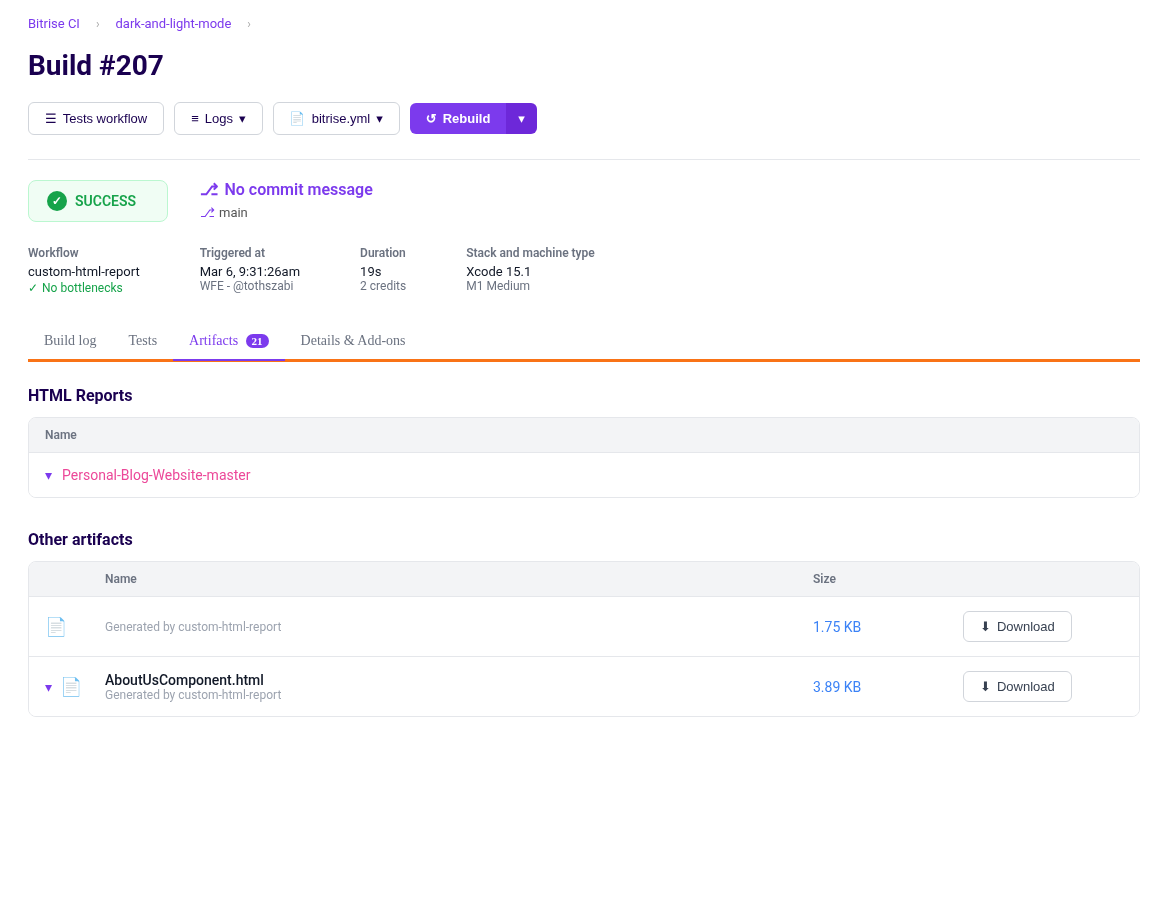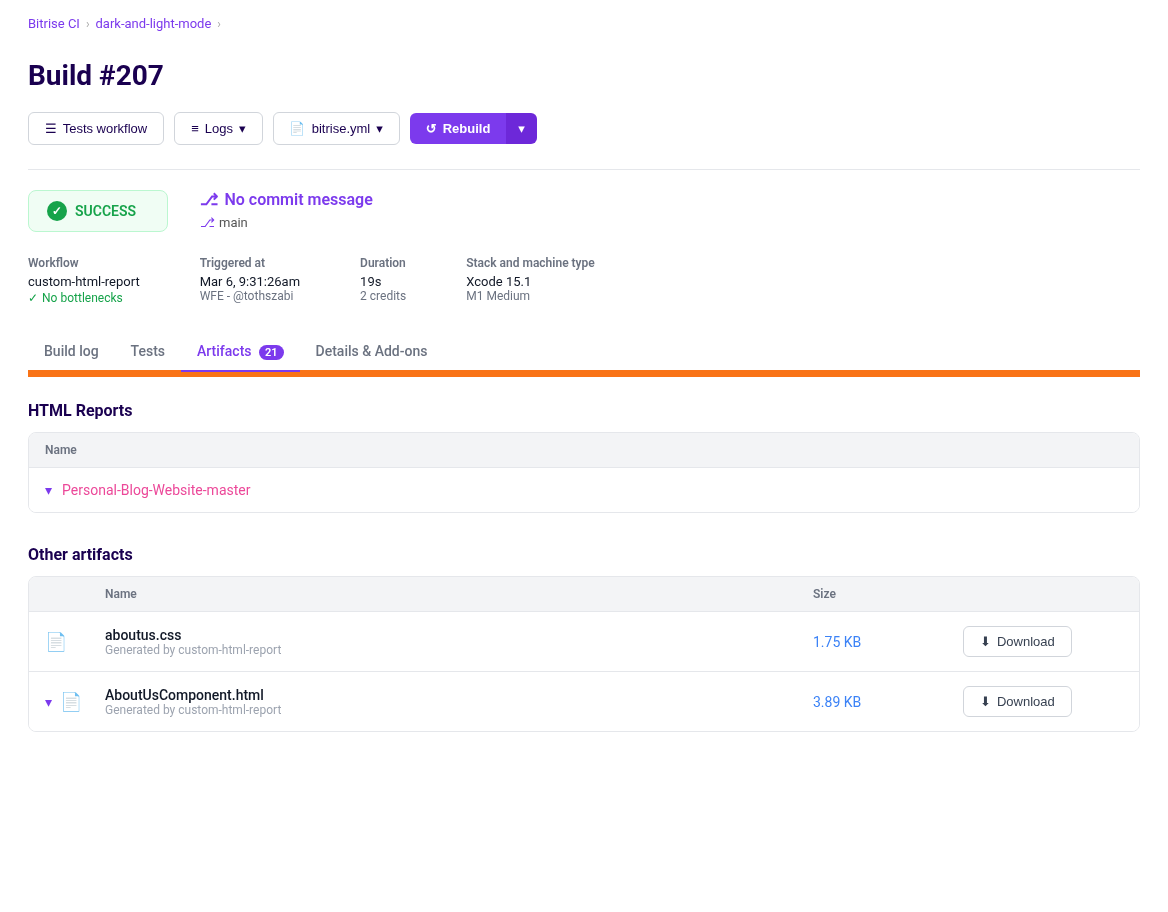--- a/index.html
+++ b/index.html
@@ -11,22 +11,22 @@
     }
     .page-container {
       max-width: 1168px;
       margin: 0 auto;
       padding: 16px 28px;
     }
     
     .breadcrumb {
       display: flex;
       align-items: flex-end;
-      gap: 6px;
-      margin-bottom: 28px;
+      gap: 16px;
+      margin-bottom: 18px;
       font-size: 13px;
     }
     .breadcrumb a {
       color: #7c3aed;
       text-decoration: none;
       cursor: pointer;
     }
     .breadcrumb-sep {
       color: #aaa;
       font-size: 12px;
@@ -164,23 +164,24 @@
     .no-bottlenecks {
       display: inline-flex;
       align-items: center;
       gap: 4px;
       color: #16a34a;
       font-size: 12px;
     }
     
     .tabs {
       display: flex;
-      border-bottom: 7px solid #f97316;
+      border-bottom: 3px solid #f97316;
       margin-bottom: 24px;
       gap: 0;
+      font-family: Liberation Serif, serif;
     }
     .tab {
       padding: 10px 16px;
       font-size: 14px;
       color: #6b7280;
       cursor: pointer;
       border-bottom: 2px solid transparent;
       margin-bottom: -2px;
       font-weight: 500;
     }
@@ -419,21 +420,20 @@
       <div>Name</div>
       <div>Size</div>
       <div></div>
     </div>
 
     <div class="other-row">
       <div style="display:flex; align-items:center; gap:8px;">
         <span class="file-icon">📄</span>
       </div>
       <div class="file-info">
-        <div class="file-name">aboutus.css</div>
         <div class="file-meta">Generated by custom-html-report</div>
       </div>
       <div class="file-size">1.75 KB</div>
       <div>
         <button class="download-btn">
           <span>⬇</span>
           <span>Download</span>
         </button>
       </div>
     </div>

